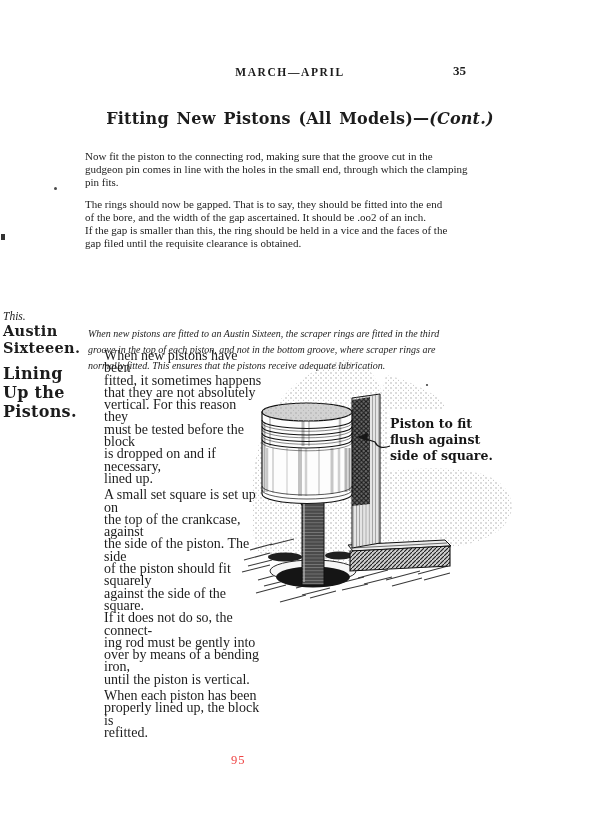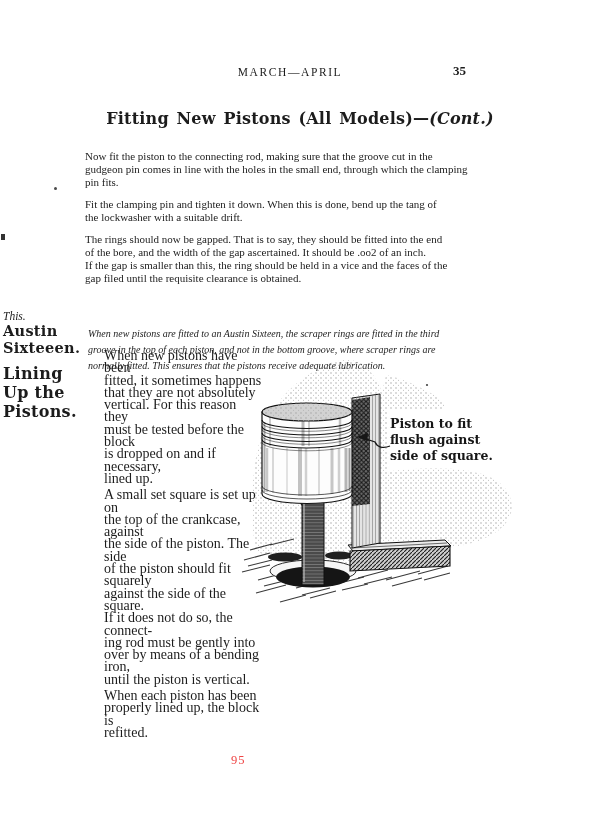--- a/index.html
+++ b/index.html
@@ -2,21 +2,21 @@
 <html><head>
 <meta charset="utf-8">
 <style>
   html,body { margin:0; padding:0; background:#ffffff; }
   .page {
     position:relative; width:600px; height:825px; background:#ffffff;
     font-family:"Liberation Serif", serif; color:#1c1c1c; overflow:hidden;
   }
   .header-date {
     position:absolute; top:66px; left:0; width:580px; text-align:center;
-    font-size:11.5px; letter-spacing:1.6px;
+    font-size:11.5px; letter-spacing:1.6px;font-weight:bold;
   }
   .header-page {
     position:absolute; top:63px; left:453px; font-size:13px; font-weight:bold;
   }
   .title {
     position:absolute; top:109px; left:0; width:600px; text-align:center;
     font-family:"DejaVu Serif", serif; font-weight:bold; font-size:16px;
     letter-spacing:0.2px; word-spacing:2px;
   }
   .title .cont { font-style:italic; }
@@ -54,22 +54,20 @@
 
   <div class="header-date">MARCH—APRIL</div>
   <div class="header-page">35</div>
 
   <div class="title"><span>Fitting New Pistons (All Models)—</span><span class="cont">(Cont.)</span></div>
 
   <div class="intro">
     <p>Now fit the piston to the connecting rod, making sure that the groove cut in the
 gudgeon pin comes in line with the holes in the small end, through which the clamping
 pin fits.</p>
-    <p>Fit the clamping pin and tighten it down.  When this is done, bend up the tang of
-the lockwasher with a suitable drift.</p>
     <p>The rings should now be gapped. That is to say, they should be fitted into the end
 of the bore, and the width of the gap ascertained.   It should be .oo2 of an inch.
 If the gap is smaller than this, the ring should be held in a vice and the faces of the
 gap filed until the requisite clearance is obtained.</p>
   </div>
 
   <div class="note-label">
     <div class="nl-italic">This.</div>
     <div class="nl-bold">Austin</div>
     <div class="nl-bold">Sixteeen.</div>

